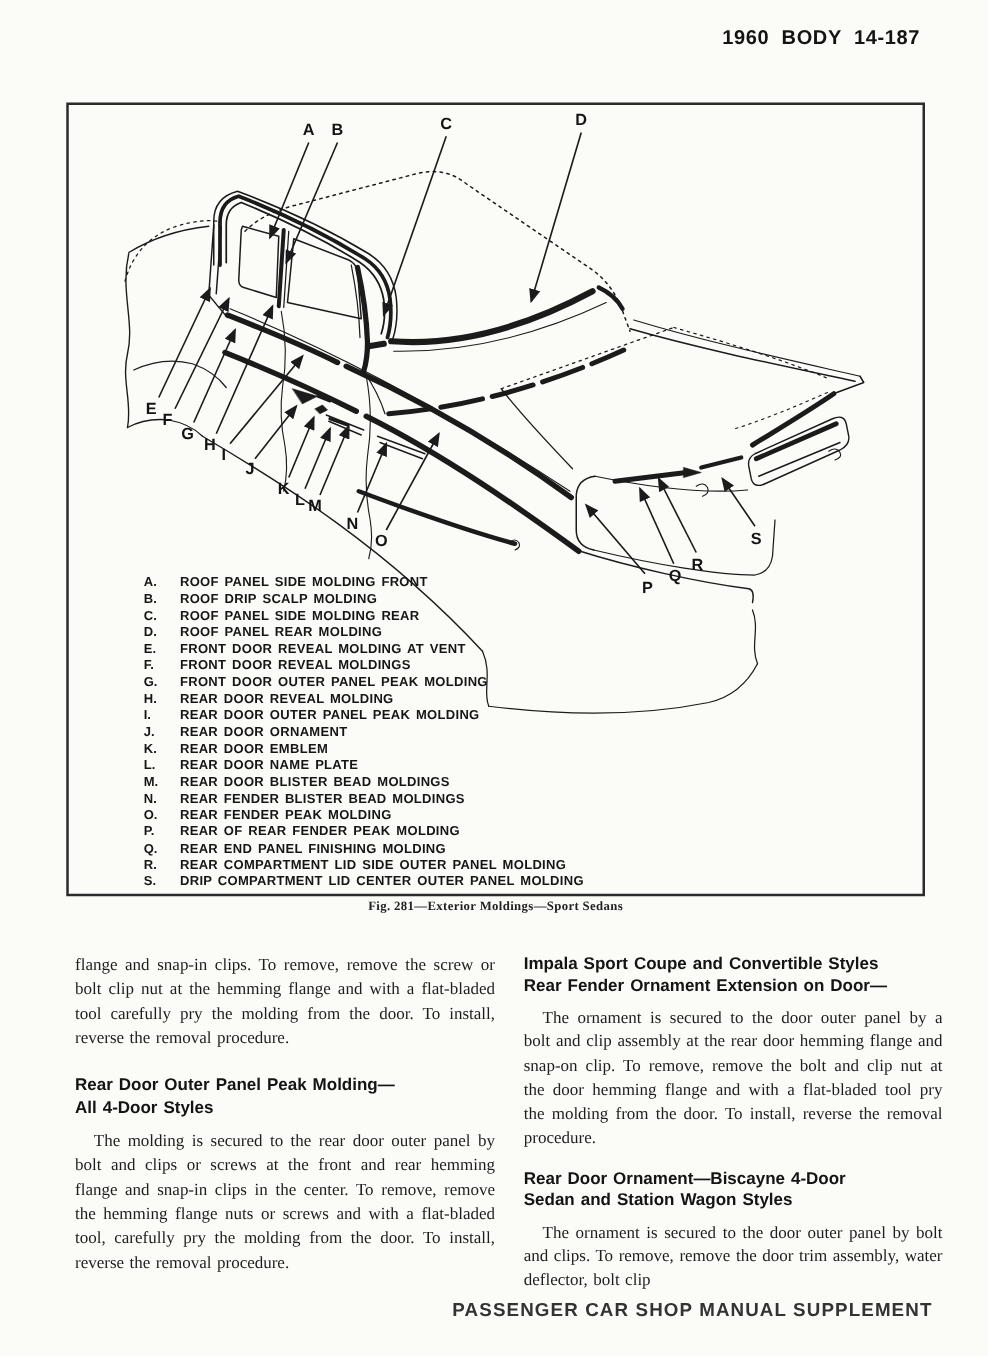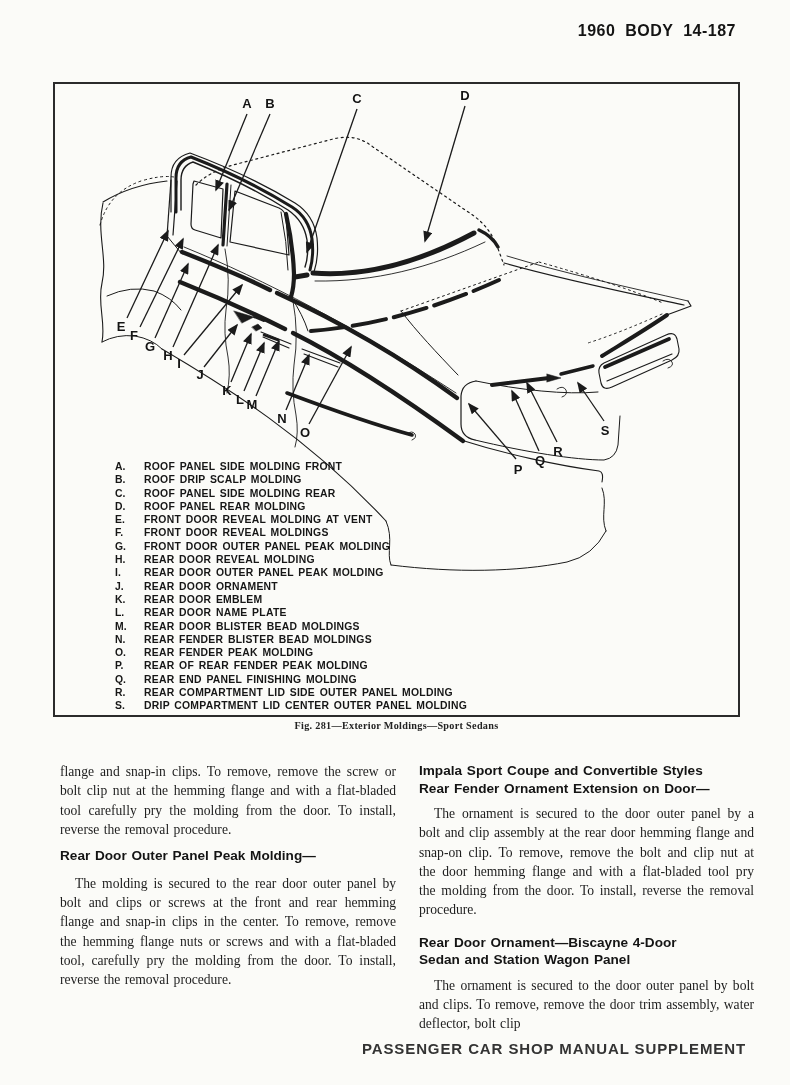--- a/index.html
+++ b/index.html
@@ -34,21 +34,21 @@
   .col{position:absolute;top:762px;font-size:13.6px;line-height:19.3px;text-align:justify;color:#1d1d1d;word-spacing:1px;}
   .col-left{left:60px;width:336px;}
   .col-right{left:419px;width:335px;}
   .col p{margin:0;}
   .col p.indent{text-indent:15px;}
   .subhead{
     font-family:"Liberation Sans", sans-serif;font-weight:bold;
     font-size:13.6px;line-height:17.5px;text-align:left;color:#141414;
     margin:0;
   }
-  .col-left .subhead{margin-top:8px;margin-bottom:9px;}
+  .col-left .subhead{margin-top:20px;margin-bottom:9px;}
   .col-right .subhead{margin-bottom:7px;}
   .col-right .subhead.second{margin-top:14px;}
   .subhead span{display:block;}
   .ftr{
     position:absolute;top:1040px;right:44px;
     font-family:"Liberation Sans", sans-serif;font-weight:bold;
     font-size:15px;letter-spacing:.9px;color:#333;
   }
   .callout-letter{
     font-family:"Liberation Sans", sans-serif;font-weight:bold;font-size:13px;
@@ -298,30 +298,31 @@
       </div>
     </div>
 </div>
 
 <div class="caption">Fig. 281—Exterior Moldings—Sport Sedans</div>
 
 <div class="col col-left">
   <p>flange and snap-in clips. To remove, remove the screw or bolt clip nut at the hemming flange and with a flat-bladed tool carefully pry the molding from the door. To install, reverse the removal procedure.</p>
   <h3 class="subhead">
     <span>Rear Door Outer Panel Peak Molding—</span>
+    <span>All 4-Door Styles</span>
   </h3>
   <p class="indent">The molding is secured to the rear door outer panel by bolt and clips or screws at the front and rear hemming flange and snap-in clips in the center. To remove, remove the hemming flange nuts or screws and with a flat-bladed tool, carefully pry the molding from the door. To install, reverse the removal procedure.</p>
 </div>
 
 <div class="col col-right">
   <h3 class="subhead">
     <span>Impala Sport Coupe and Convertible Styles</span>
     <span>Rear Fender Ornament Extension on Door—</span>
   </h3>
   <p class="indent">The ornament is secured to the door outer panel by a bolt and clip assembly at the rear door hemming flange and snap-on clip. To remove, remove the bolt and clip nut at the door hemming flange and with a flat-bladed tool pry the molding from the door. To install, reverse the removal procedure.</p>
   <h3 class="subhead second">
     <span>Rear Door Ornament—Biscayne 4-Door</span>
-    <span>Sedan and Station Wagon Panel</span>
+    <span>Sedan and Station Wagon Styles</span>
   </h3>
   <p class="indent">The ornament is secured to the door outer panel by bolt and clips. To remove, remove the door trim assembly, water deflector, bolt clip</p>
 </div>
 
 <div class="ftr">PASSENGER CAR SHOP MANUAL SUPPLEMENT</div>
 
 </body></html>

